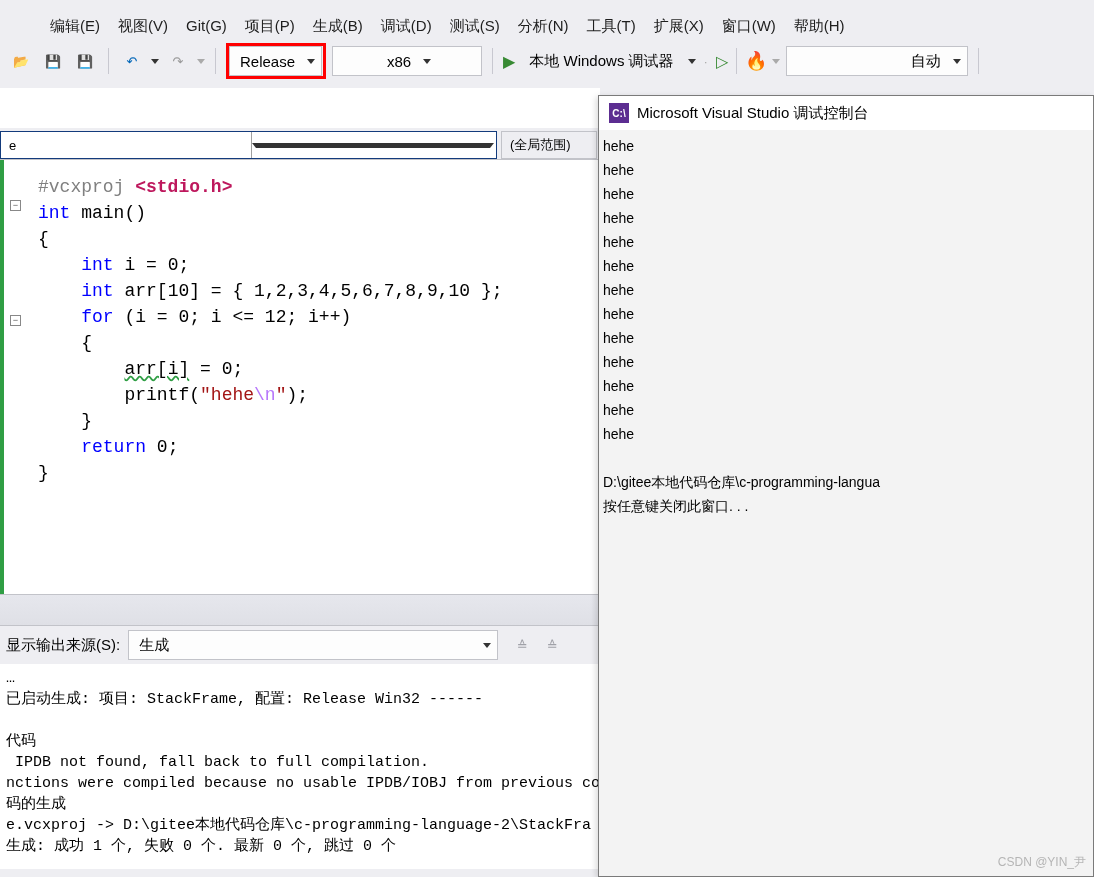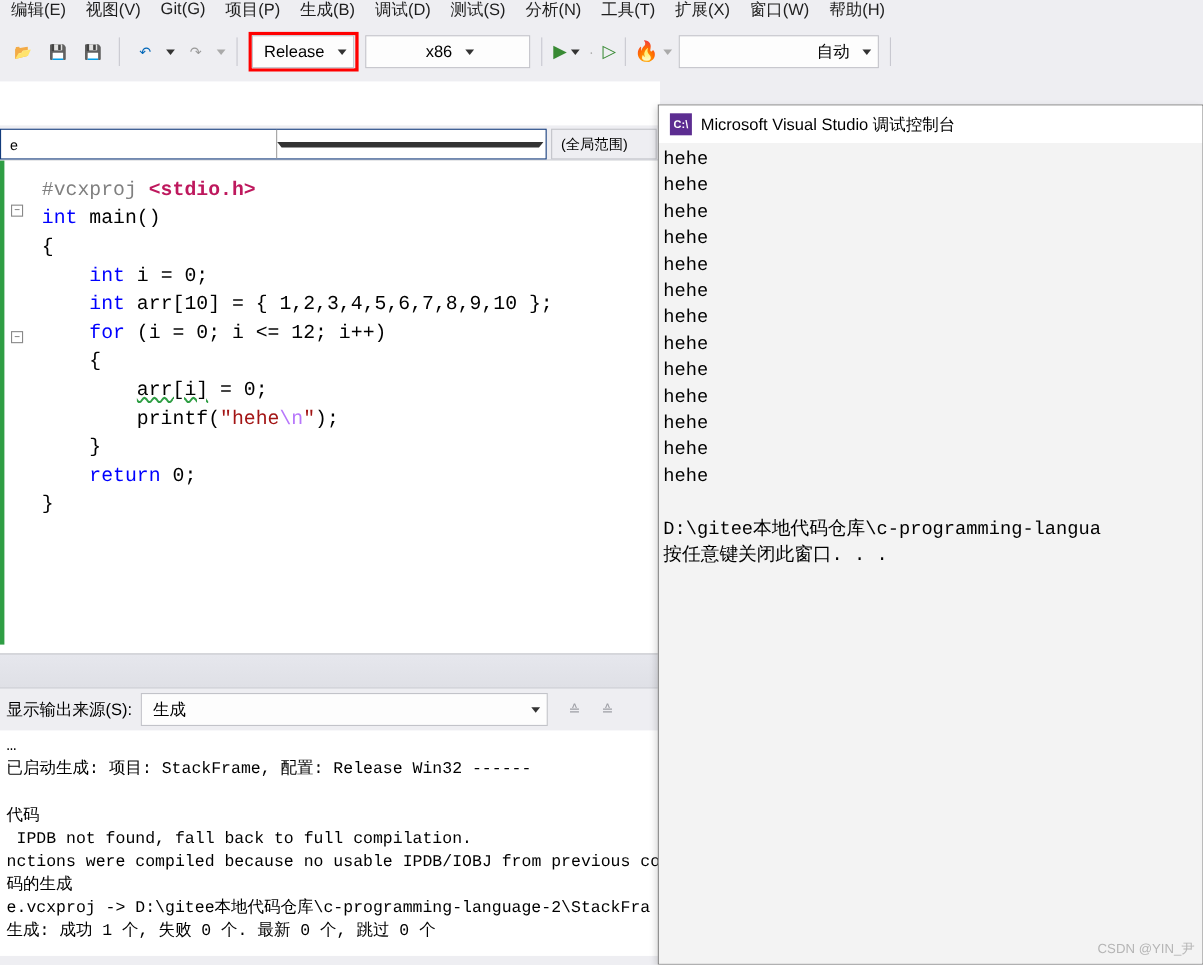--- a/index.html
+++ b/index.html
@@ -8,27 +8,28 @@
   font-size: 13px;
   background: #eeeef2;
   width: 1094px;
   height: 877px;
   overflow: hidden;
   position: relative;
 }
 .menubar {
   display: flex;
   gap: 18px;
-  padding: 0 10px;
+  padding: 17px 10px;
   height: 20px;
   align-items: flex-start;
   color: #1e1e1e;
   font-size: 15px;
   white-space: nowrap;
   overflow: hidden;
+  margin-left: 40px;
 }
 .menubar span { cursor: default; }
 .toolbar {
   display: flex;
   align-items: center;
   gap: 6px;
   padding: 6px 8px;
   height: 54px;
   background: #eeeef2;
 }
@@ -172,22 +173,22 @@
   font-size: 15px;
 }
 .vs-icon {
   width: 20px; height: 20px; background: #5c2d91;
   display: inline-flex; align-items: center; justify-content: center;
   color: #fff; font-size: 10px; font-weight: bold;
 }
 .console-body {
   background: #f3f3f3;
   height: calc(100% - 34px);
-  font-family: Liberation Mono, monospace;
-  font-size: 17px;
+  font-family: Liberation Sans, sans-serif;
+  font-size: 14px;
   line-height: 24px;
   padding: 4px 4px;
   white-space: pre;
   color: #000;
   overflow: hidden;
 }
 .output-panel {
   position: absolute;
   left: 0;
   top: calc(20px + 54px + 520px);
@@ -271,20 +272,23 @@
 
   <span class="dd wide">
     <span>x86</span>
     <span class="caret"></span>
   </span>
 
   <div class="sep"></div>
 
   <div class="debugger-bar">
     <span class="play">▶</span>
+    <span class="group" style="border:none;background:transparent">
+      <span class="txt">本地 Windows 调试器</span>
+    </span>
     <span class="small-caret"></span>
     <span style="padding:0 4px;color:#aaa">·</span>
     <span class="play-outline">▷</span>
     <div class="sep"></div>
     <span class="flame">🔥</span>
     <span class="small-caret" style="border-top-color:#aaa"></span>
   </div>
 
   <span class="dd wider">
     <span>自动</span>

